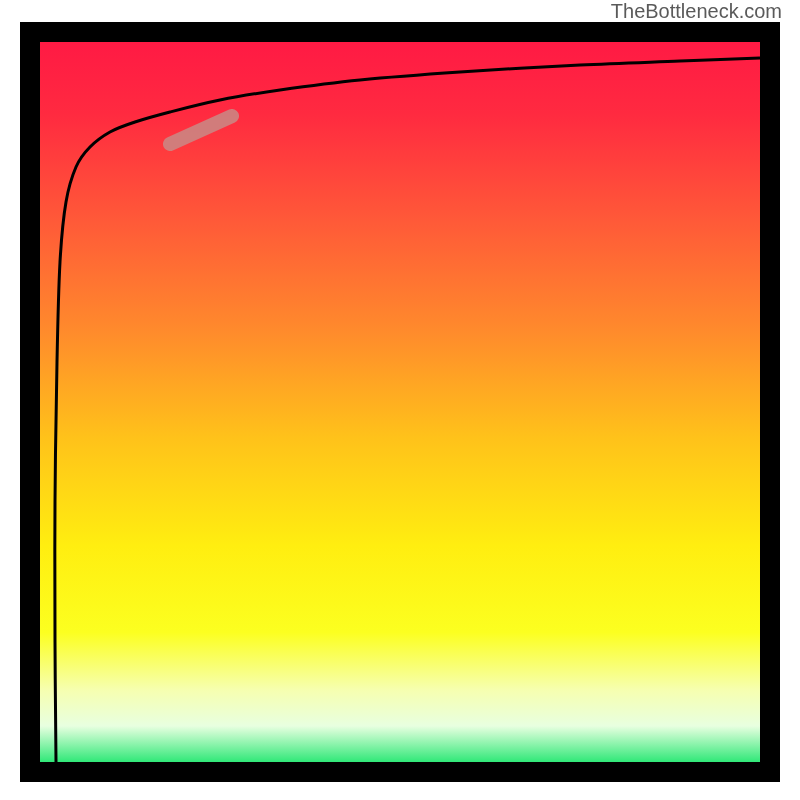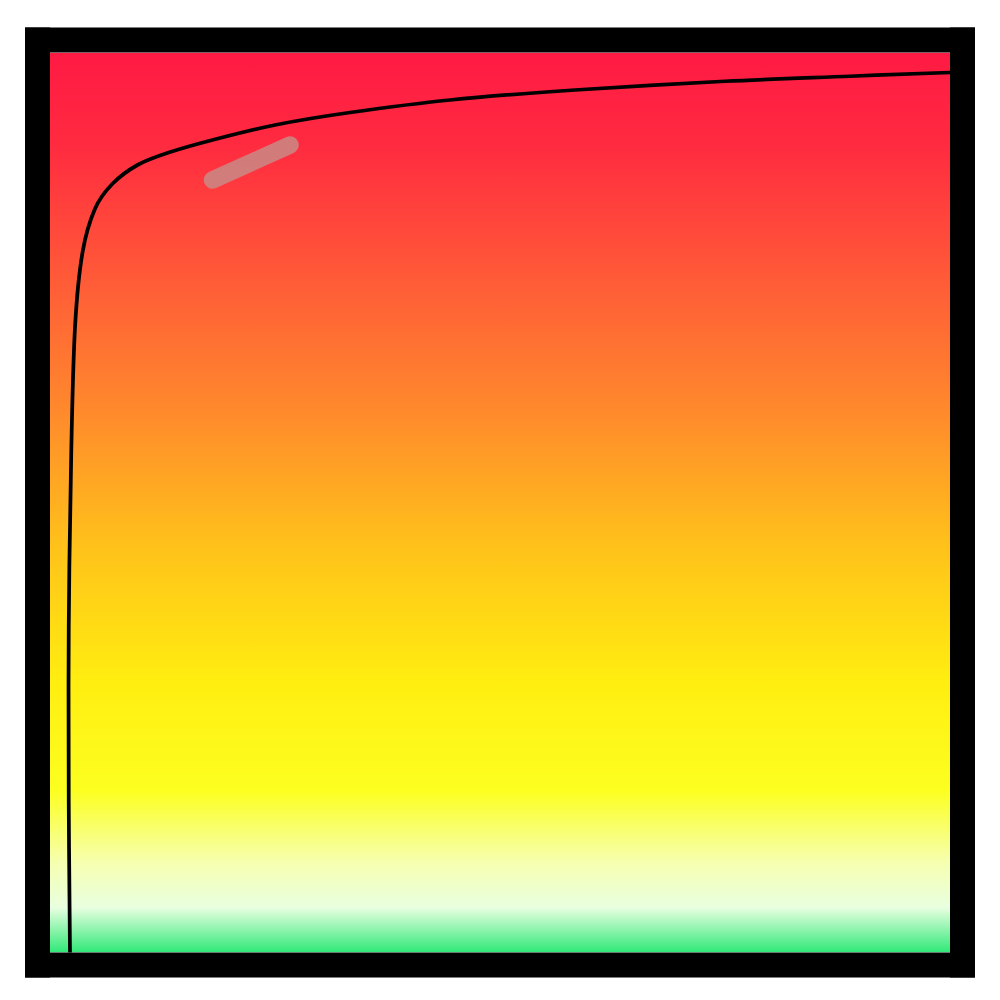--- a/index.html
+++ b/index.html
@@ -97,14 +97,15 @@
       <div class="border-bottom"></div>
     </div>
 
     <svg class="curve-svg" viewBox="0 0 720 720">
       <path id="curvePath" fill="none" stroke="#000000" stroke-width="3" d="M 16 720.0 C 15.8 700.0, 15.2 643.3, 15 600.0 C 14.8 556.7, 14.7 506.7, 15 460.0 C 15.3 413.3, 16.2 360.0, 17 320.0 C 17.8 280.0, 18.5 246.7, 20 220.0 C 21.5 193.3, 23.3 175.8, 26 160.0 C 28.7 144.2, 32.0 134.2, 36 125.0 C 40.0 115.8, 44.3 110.8, 50 105.0 C 55.7 99.2, 62.5 94.2, 70 90.0 C 77.5 85.8, 85.0 83.3, 95 80.0 C 105.0 76.7, 115.8 73.7, 130 70.0 C 144.2 66.3, 161.7 61.7, 180 58.0 C 198.3 54.3, 216.7 51.3, 240 48.0 C 263.3 44.7, 290.0 41.0, 320 38.0 C 350.0 35.0, 383.3 32.5, 420 30.0 C 456.7 27.5, 503.3 24.8, 540 23.0 C 576.7 21.2, 610.0 20.2, 640 19.0 C 670.0 17.8, 706.7 16.5, 720 16.0 "></path>
       <line id="highlightPill" stroke-linecap="round" x1="130" y1="102" x2="192" y2="74" stroke="#c98a86" stroke-width="14" opacity="0.85"></line>
     </svg>
 
   </div>
 
+  <div class="attribution">TheBottleneck.com</div>
 
 </div>
 
 </body></html>

